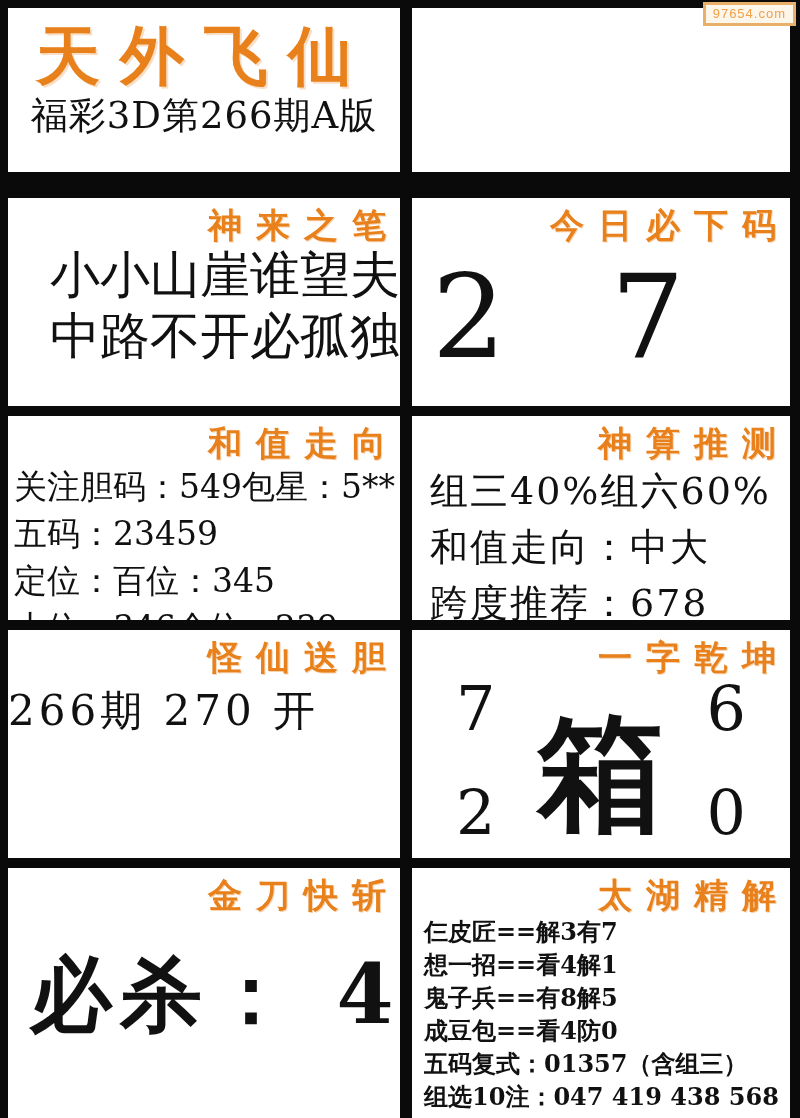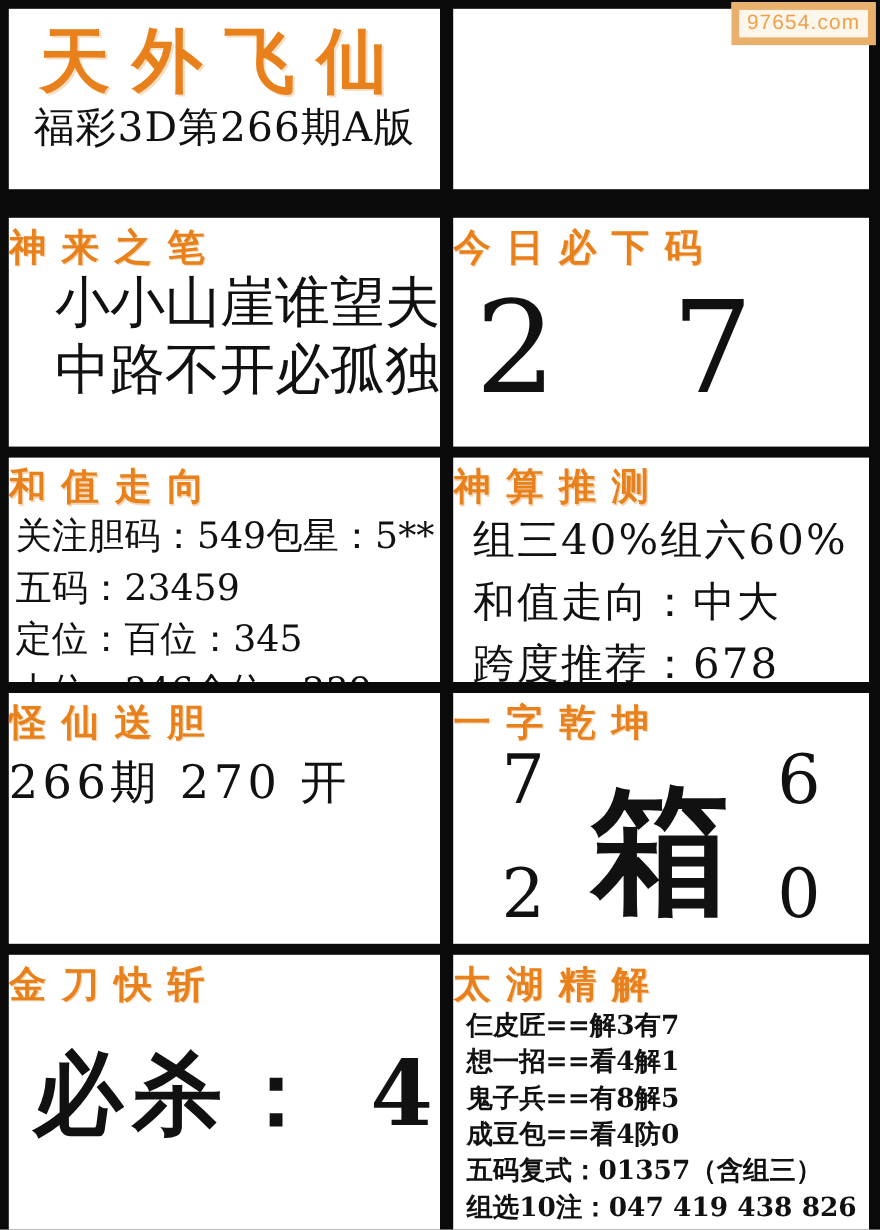--- a/index.html
+++ b/index.html
@@ -26,27 +26,28 @@
   .colR{left:412px;width:378px;}
   .r1{top:8px;height:164px;}
   .r2{top:198px;height:208px;}
   .r3{top:416px;height:204px;}
   .r4{top:630px;height:228px;}
   .r5{top:868px;height:280px;}
 
   .hdr{
     color:var(--accent);
     font-weight:bold;
-    text-align:left;
+    text-align:right;
     font-size:34px;
     letter-spacing:14px;
     padding-top:8px;
     line-height:1.15;
     text-shadow:1px 1px 0 rgba(232,129,28,.35);
     white-space:nowrap;
+    padding-left:40px;
   }
   .brand{
     color:var(--accent);
     font-weight:bold;
     font-size:64px;
     letter-spacing:20px;
     text-align:center;
     padding-top:14px;
     line-height:1.05;
     text-shadow:2px 2px 0 rgba(232,129,28,.25);
@@ -119,24 +120,24 @@
     line-height:33px;
     padding-left:12px;
     font-weight:bold;
     white-space:nowrap;
   }
   .watermark{
     position:absolute;
     top:2px;right:4px;
     z-index:5;
     background:#fdf6ea;
-    border:7px solid #b91c1c;
+    border:3px solid #b91c1c;
     color:#f0a04a;
     font-family:"Liberation Sans","DejaVu Sans",sans-serif;
-    font-size:19px;
+    font-size:13px;
     padding:1px 7px 2px 7px;
     letter-spacing:1px;
   }
 </style>
 </head>
 <body>
 
 <div class="stage">
 
   <div class="watermark" style="color: rgb(240, 160, 74); border-color: rgb(233, 176, 107); background: rgb(253, 246, 234);">97654.com</div>
@@ -188,17 +189,17 @@
     <div class="hdr">金刀快斩</div>
     <div class="killline">必杀： 4</div>
   </div>
   <div class="cell colR r5">
     <div class="hdr">太湖精解</div>
     <div class="taihuline">仨皮匠==解3有7</div>
     <div class="taihuline">想一招==看4解1</div>
     <div class="taihuline">鬼子兵==有8解5</div>
     <div class="taihuline">成豆包==看4防0</div>
     <div class="taihuline">五码复式：01357（含组三）</div>
-    <div class="taihuline">组选10注：047 419 438 826</div>
+    <div class="taihuline">组选10注：047 419 438 568</div>
 
   </div>
 
 </div>
 
 </body></html>

